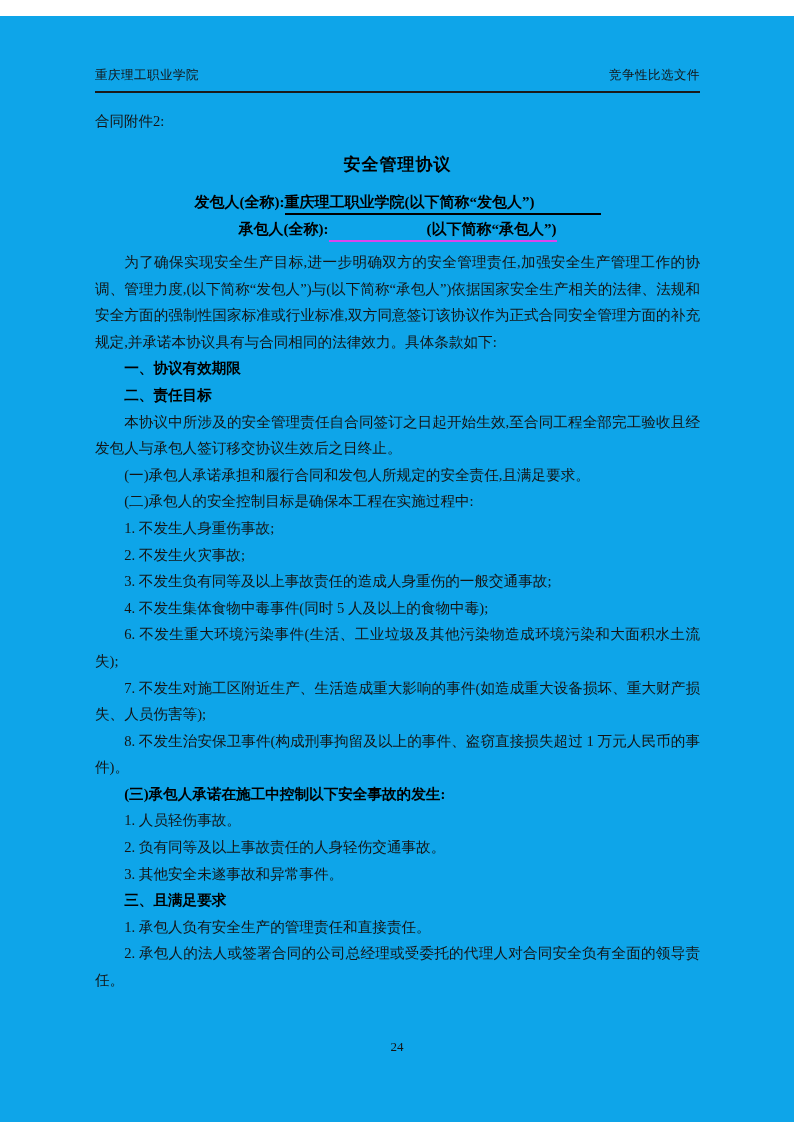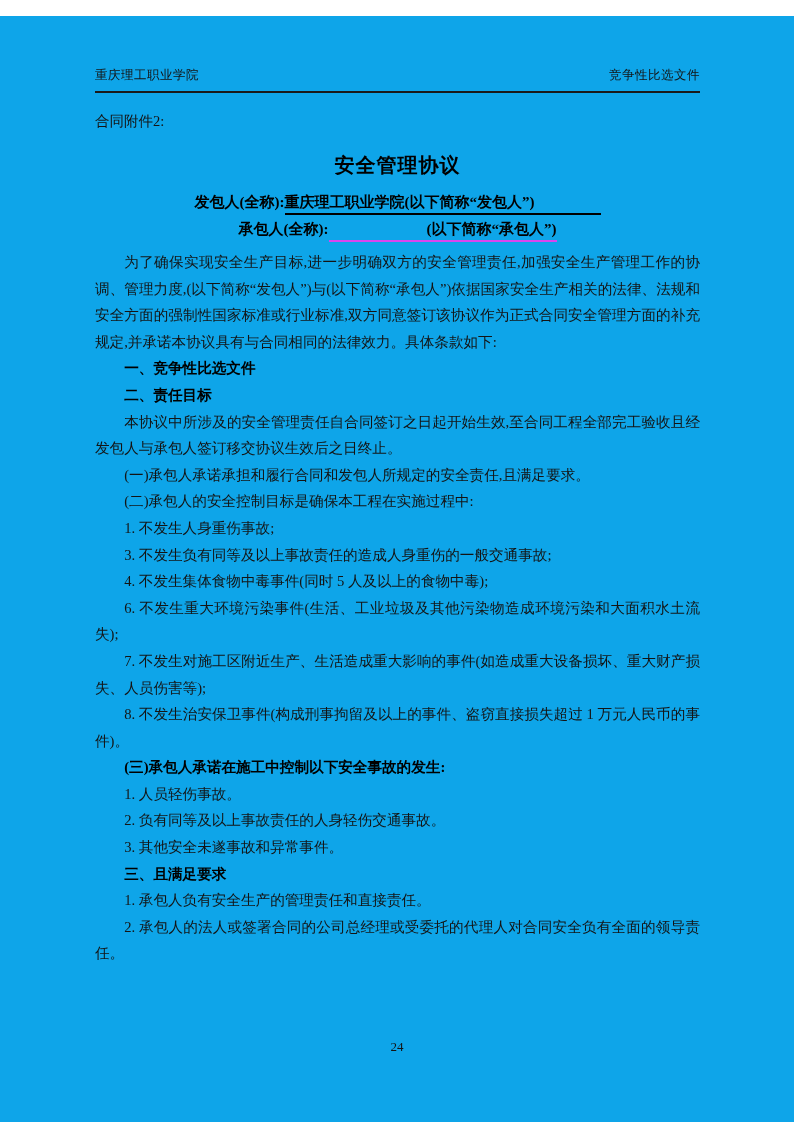--- a/index.html
+++ b/index.html
@@ -28,21 +28,21 @@
     letter-spacing: 0.5px;
   }
   .attachment-line {
     margin-top: 17px;
     font-size: 14.5px;
     line-height: 22px;
   }
   .doc-title {
     margin-top: 16px;
     text-align: center;
-    font-size: 20px;
+    font-size: 17px;
     font-weight: bold;
     line-height: 34px;
     letter-spacing: 1px;
     color: #000;
   }
   .party-line {
     font-size: 15px;
     font-weight: bold;
     line-height: 27px;
     color: #000;
@@ -104,26 +104,27 @@
       <div class="party-line">
         <span>发包人(全称):</span><span class="party-value-a">重庆理工职业学院(以下简称“发包人”)</span>
       </div>
       <div class="party-line">
         <span>承包人(全称):</span><span class="party-value-b">(以下简称“承包人”)</span>
       </div>
     </div>
 
     <div class="paragraphs">
         <p class="para">为了确保实现安全生产目标,进一步明确双方的安全管理责任,加强安全生产管理工作的协调、管理力度,(以下简称“发包人”)与(以下简称“承包人”)依据国家安全生产相关的法律、法规和安全方面的强制性国家标准或行业标准,双方同意签订该协议作为正式合同安全管理方面的补充规定,并承诺本协议具有与合同相同的法律效力。具体条款如下:</p>
-        <p class="para heading">一、竞争性比选文件</p>
+        <p class="para heading">一、协议有效期限</p>
         <p class="para heading">二、责任目标</p>
         <p class="para">本协议中所涉及的安全管理责任自合同签订之日起开始生效,至合同工程全部完工验收且经发包人与承包人签订移交协议生效后之日终止。</p>
         <p class="para">(一)承包人承诺承担和履行合同和发包人所规定的安全责任,且满足要求。</p>
         <p class="para">(二)承包人的安全控制目标是确保本工程在实施过程中:</p>
         <p class="para">1. 不发生人身重伤事故;</p>
+        <p class="para">2. 不发生火灾事故;</p>
         <p class="para">3. 不发生负有同等及以上事故责任的造成人身重伤的一般交通事故;</p>
         <p class="para">4. 不发生集体食物中毒事件(同时 5 人及以上的食物中毒);</p>
         <p class="para">6. 不发生重大环境污染事件(生活、工业垃圾及其他污染物造成环境污染和大面积水土流失);</p>
         <p class="para">7. 不发生对施工区附近生产、生活造成重大影响的事件(如造成重大设备损坏、重大财产损失、人员伤害等);</p>
         <p class="para">8. 不发生治安保卫事件(构成刑事拘留及以上的事件、盗窃直接损失超过 1 万元人民币的事件)。</p>
         <p class="para heading">(三)承包人承诺在施工中控制以下安全事故的发生:</p>
         <p class="para">1. 人员轻伤事故。</p>
         <p class="para">2. 负有同等及以上事故责任的人身轻伤交通事故。</p>
         <p class="para">3. 其他安全未遂事故和异常事件。</p>
         <p class="para heading">三、且满足要求</p>

